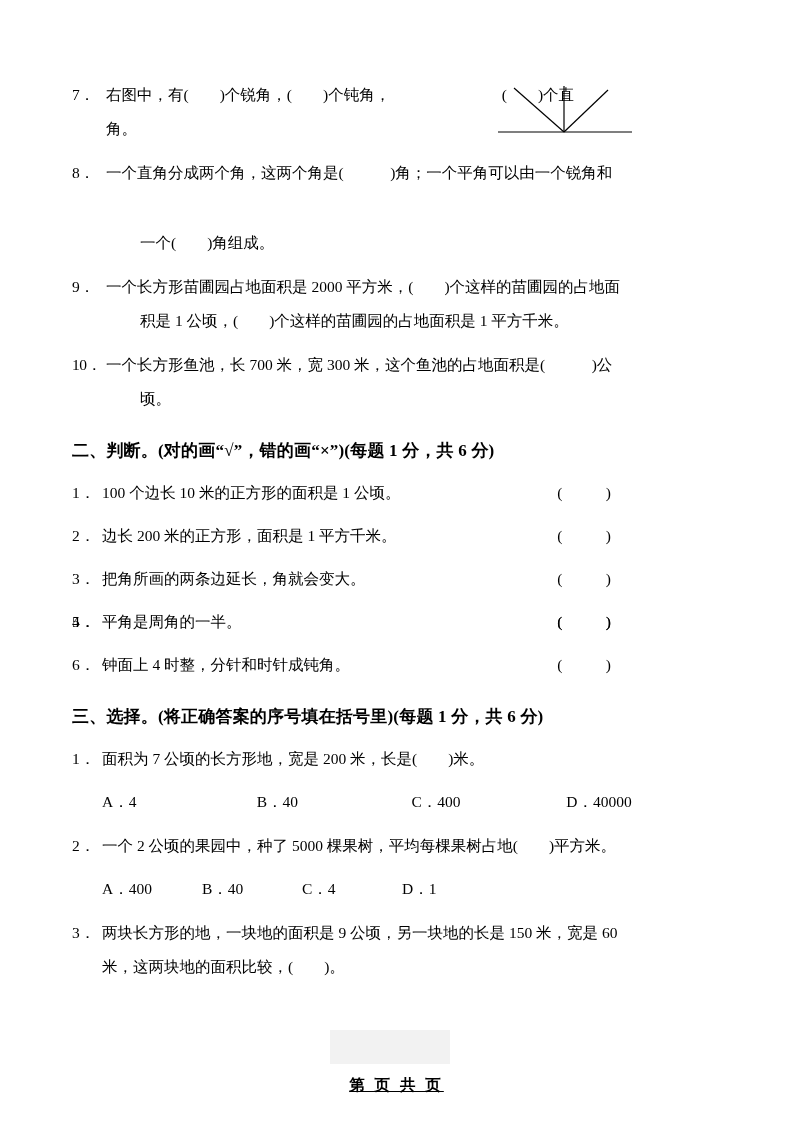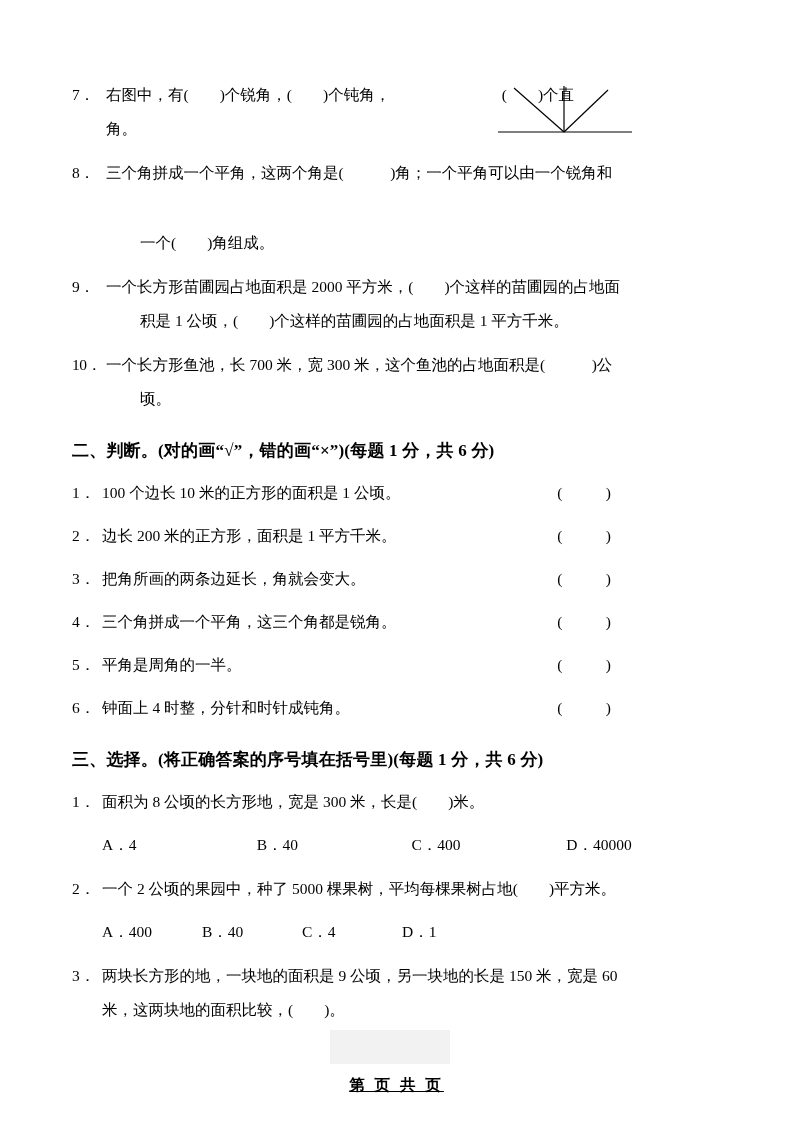--- a/index.html
+++ b/index.html
@@ -130,21 +130,21 @@
         <line x1="72" y1="48" x2="22" y2="4" stroke="#000" stroke-width="1.2"></line>
         <line x1="72" y1="48" x2="72" y2="2" stroke="#000" stroke-width="1.2"></line>
         <line x1="72" y1="48" x2="116" y2="6" stroke="#000" stroke-width="1.2"></line>
       </svg>
     </div>
   </div>
 
   <div class="q">
     <span class="num">8．</span>
     <div class="body">
-      <span>三个角拼成一个平角，这两个角是(　　　)角；一个平角可以由一个锐角和</span>
+      <span>一个直角分成两个角，这两个角是(　　　)角；一个平角可以由一个锐角和</span>
       <span class="indent-line" style="padding-left:34px;margin-top:36px;">一个(　　)角组成。</span>
     </div>
   </div>
 
   <div class="q">
     <span class="num">9．</span>
     <div class="body">
       <span>一个长方形苗圃园占地面积是 2000 平方米，(　　)个这样的苗圃园的占地面</span>
       <span class="indent-line" style="padding-left:34px;">积是 1 公顷，(　　)个这样的苗圃园的占地面积是 1 平方千米。</span>
     </div>
@@ -171,41 +171,40 @@
       <span class="body">边长 200 米的正方形，面积是 1 平方千米。</span>
       <span class="bracket">(　)</span>
     </div>
     <div class="tf-row">
       <span class="num">3．</span>
       <span class="body">把角所画的两条边延长，角就会变大。</span>
       <span class="bracket">(　)</span>
     </div>
     <div class="tf-row">
       <span class="num">4．</span>
-      <span class="body">三个角拼成一个平角，这三个角都是锐角。</span>
       <span class="bracket">(　)</span>
     </div>
     <div class="tf-row">
       <span class="num">5．</span>
       <span class="body">平角是周角的一半。</span>
       <span class="bracket">(　)</span>
     </div>
     <div class="tf-row">
       <span class="num">6．</span>
       <span class="body">钟面上 4 时整，分针和时针成钝角。</span>
       <span class="bracket">(　)</span>
     </div>
   </div>
 
   <div class="section-head">三、选择。(将正确答案的序号填在括号里)(每题 1 分，共 6 分)</div>
 
   <div>
     <div class="tf-row">
       <span class="num">1．</span>
-      <span class="body">面积为 8 公顷的长方形地，宽是 300 米，长是(　　)米。</span>
+      <span class="body">面积为 7 公顷的长方形地，宽是 200 米，长是(　　)米。</span>
     </div>
     <div class="choices choice-wide">
       <span>A．4</span>
       <span>B．40</span>
       <span>C．400</span>
       <span>D．40000</span>
     </div>
 
     <div class="tf-row" style="margin-top:10px;">
       <span class="num">2．</span>

